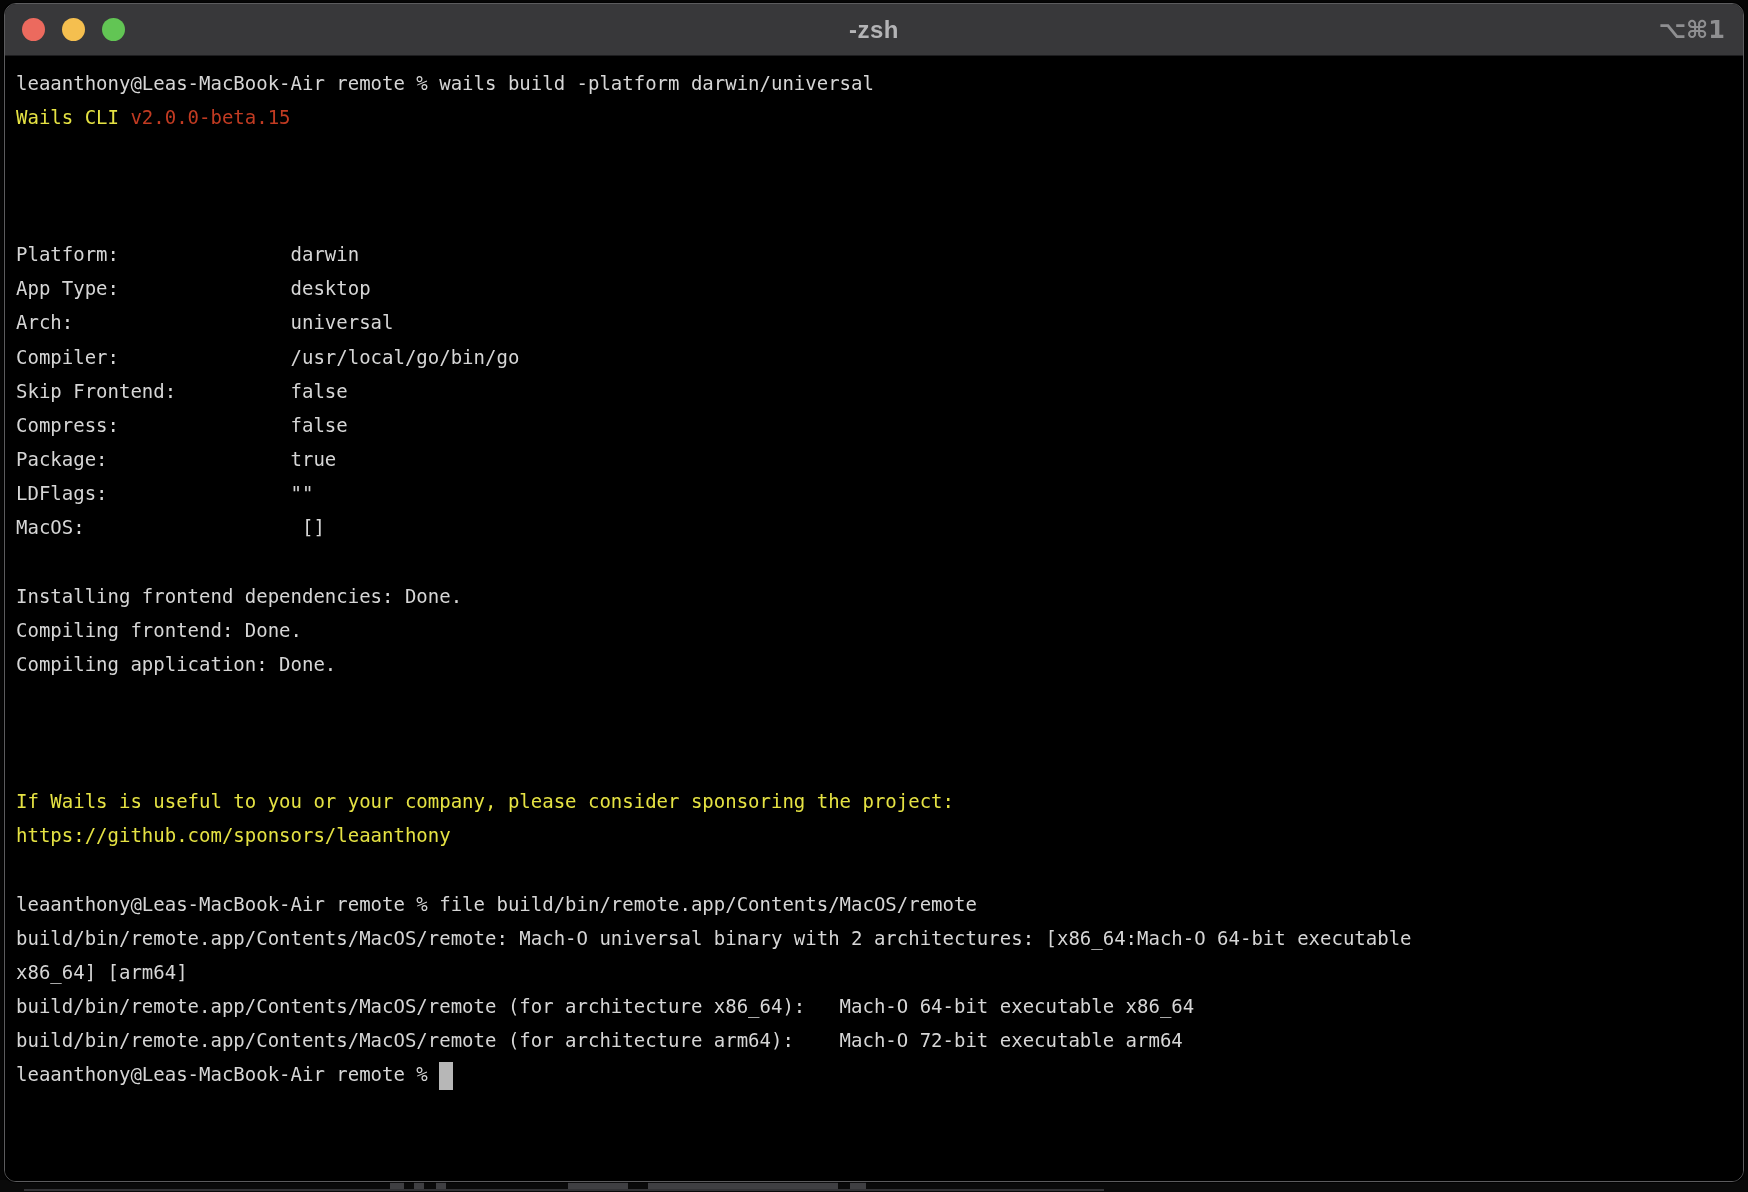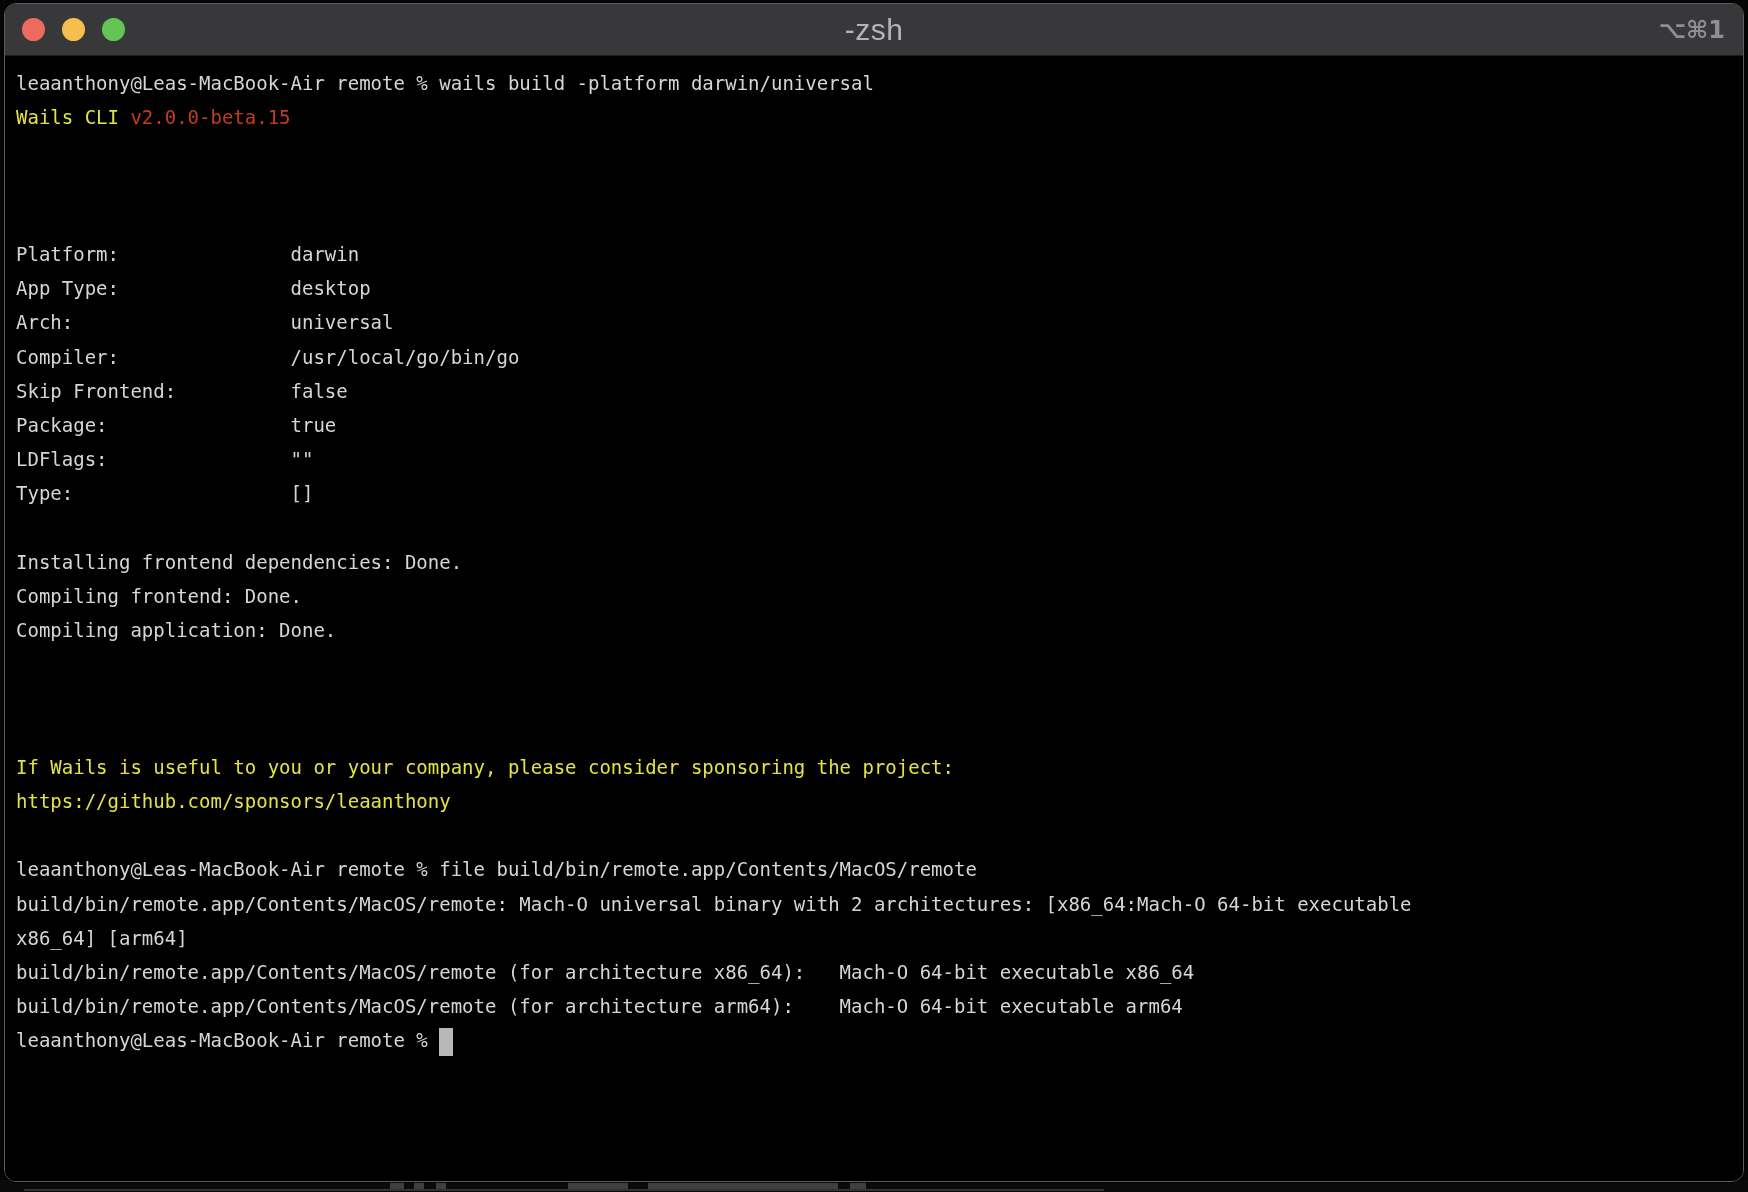--- a/index.html
+++ b/index.html
@@ -57,22 +57,22 @@
     align-items: center;
     justify-content: center;
   }
   .traffic { position: absolute; left: 17px; top: 0; height: 100%; display: flex; align-items: center; gap: 17px; }
   .light { width: 23px; height: 23px; border-radius: 50%; border: none; padding: 0; cursor: default; }
   .light.close    { background: var(--light_close); }
   .light.minimize { background: var(--light_minimize); }
   .light.zoom     { background: var(--light_zoom); }
   .title {
     font-family: "Liberation Sans", "DejaVu Sans", sans-serif;
-    font-weight: normal;
-    font-size: 30px;
+    font-weight: bold;
+    font-size: 24px;
     color: var(--title_text);
     letter-spacing: 0.5px;
   }
   .shortcut {
     position: absolute; right: 18px; top: 0; height: 100%;
     display: flex; align-items: center;
     font-family: "DejaVu Sans", "Liberation Sans", sans-serif;
     font-weight: bold;
     font-size: 24px;
     color: var(--shortcut_text);
@@ -132,35 +132,36 @@
         <div class="line"><span>leaanthony@Leas-MacBook-Air remote % wails build -platform darwin/universal</span></div>
         <div class="line"><span class="c-yellow">Wails CLI </span><span class="c-red">v2.0.0-beta.15</span></div>
         <div class="line">&nbsp;</div>
         <div class="line">&nbsp;</div>
         <div class="line">&nbsp;</div>
         <div class="line"><span>Platform:               darwin</span></div>
         <div class="line"><span>App Type:               desktop</span></div>
         <div class="line"><span>Arch:                   universal</span></div>
         <div class="line"><span>Compiler:               /usr/local/go/bin/go</span></div>
         <div class="line"><span>Skip Frontend:          false</span></div>
+        <div class="line"><span>Compress:               false</span></div>
         <div class="line"><span>Package:                true</span></div>
         <div class="line"><span>LDFlags:                ""</span></div>
-        <div class="line"><span>Type:                   []</span></div>
+        <div class="line"><span>MacOS:                   []</span></div>
         <div class="line">&nbsp;</div>
         <div class="line"><span>Installing frontend dependencies: Done.</span></div>
         <div class="line"><span>Compiling frontend: Done.</span></div>
         <div class="line"><span>Compiling application: Done.</span></div>
         <div class="line">&nbsp;</div>
         <div class="line">&nbsp;</div>
         <div class="line">&nbsp;</div>
         <div class="line"><span class="c-yellow">If Wails is useful to you or your company, please consider sponsoring the project:</span></div>
         <div class="line"><span class="c-yellow">https://github.com/sponsors/leaanthony</span></div>
         <div class="line">&nbsp;</div>
         <div class="line"><span>leaanthony@Leas-MacBook-Air remote % file build/bin/remote.app/Contents/MacOS/remote</span></div>
         <div class="line"><span>build/bin/remote.app/Contents/MacOS/remote: Mach-O universal binary with 2 architectures: [x86_64:Mach-O 64-bit executable</span></div>
         <div class="line"><span>x86_64] [arm64]</span></div>
         <div class="line"><span>build/bin/remote.app/Contents/MacOS/remote (for architecture x86_64):   Mach-O 64-bit executable x86_64</span></div>
-        <div class="line"><span>build/bin/remote.app/Contents/MacOS/remote (for architecture arm64):    Mach-O 64-bit executable arm64</span></div>
+        <div class="line"><span>build/bin/remote.app/Contents/MacOS/remote (for architecture arm64):    Mach-O 72-bit executable arm64</span></div>
         <div class="line"><span>leaanthony@Leas-MacBook-Air remote % </span><span class="cursor">&nbsp;</span></div>
       </div>
 
   </div>
 </div>
 
 </body></html>

